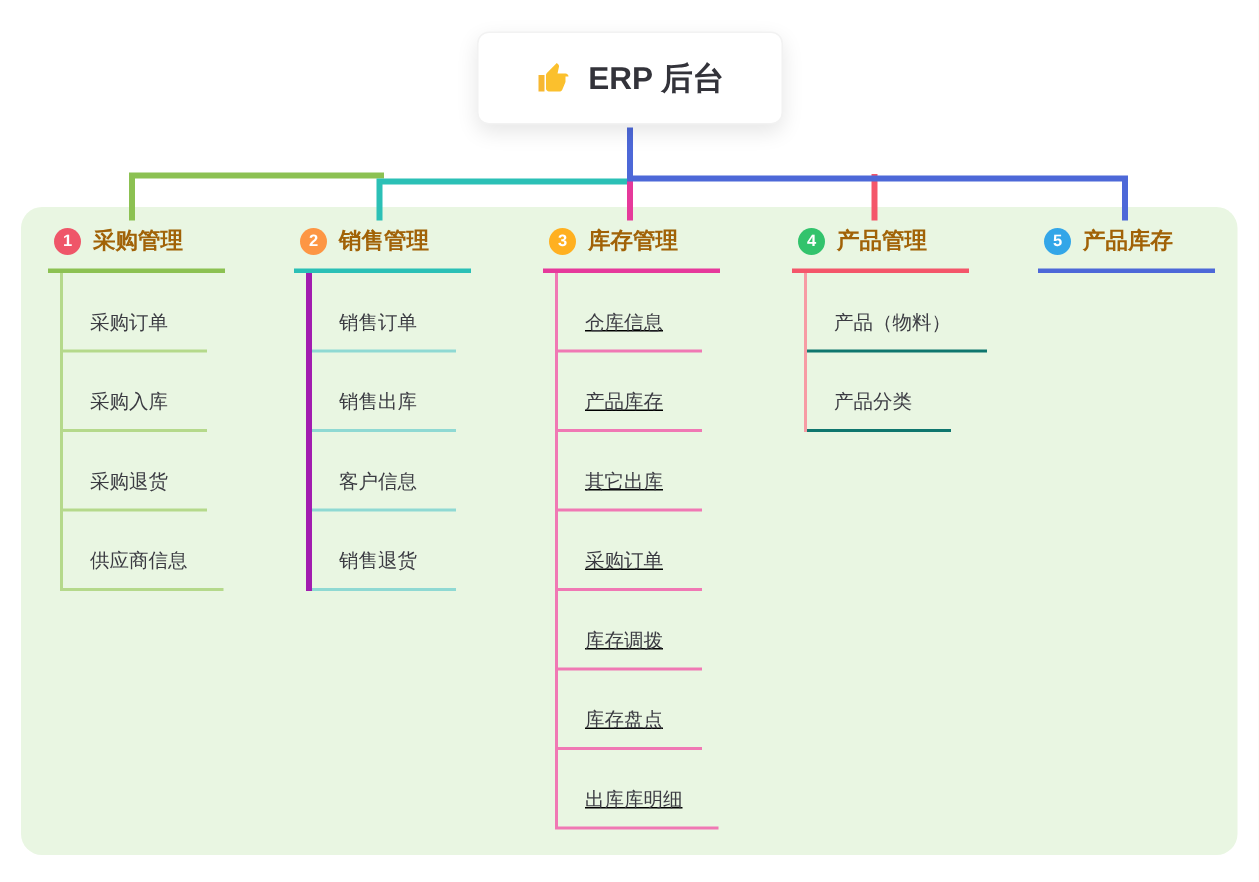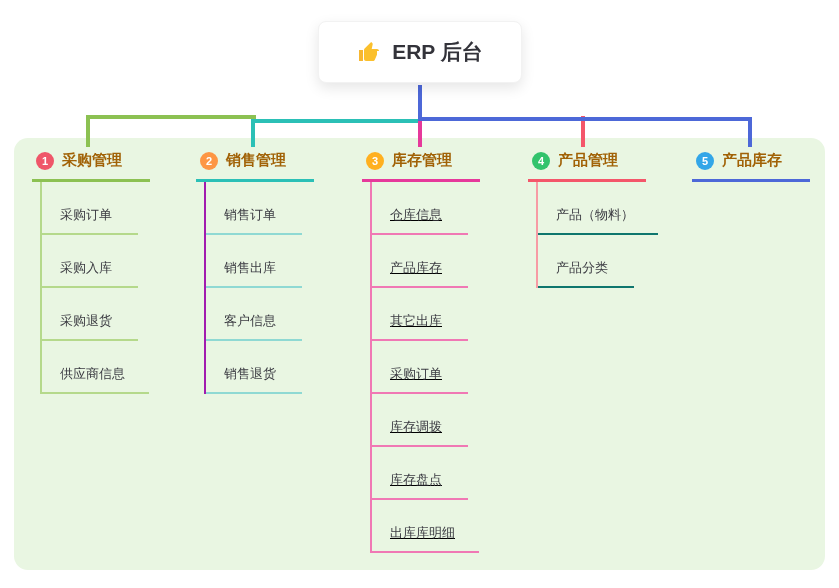--- a/index.html
+++ b/index.html
@@ -45,21 +45,21 @@
   .b5 .branch-header { border-bottom: 3px solid #4d68d8; }
 
   .b1 .badge { background: #ef5669; }
   .b2 .badge { background: #fd9644; }
   .b3 .badge { background: #ffb020; }
   .b4 .badge { background: #32c36c; }
   .b5 .badge { background: #33a6e8; }
 
   .items { list-style: none; margin-left: 8px; }
   .b1 .items { border-left: 2px solid #b5d98b; }
-  .b2 .items { border-left: 2px solid #a21caf; }
+  .b2 .items { border-left: 4px solid #a21caf; }
   .b3 .items { border-left: 2px solid #f078b4; text-decoration: underline; }
   .b4 .items { border-left: 2px solid #f79ba4; }
   .b5 .items { border-left: 2px solid #93a5e4; }
 
   .items li { padding: 24px 24px 9px 18px; width: fit-content; min-width: 96px;
     white-space: nowrap; font-size: 13px; color: #3b3b42; cursor: pointer; }
   .b1 .items li { border-bottom: 2px solid #b5d98b; }
   .b2 .items li { border-bottom: 2px solid #8fd9d3; }
   .b3 .items li { border-bottom: 2px solid #f078b4; }
   .b4 .items li { border-bottom: 2px solid #0f766e; }

